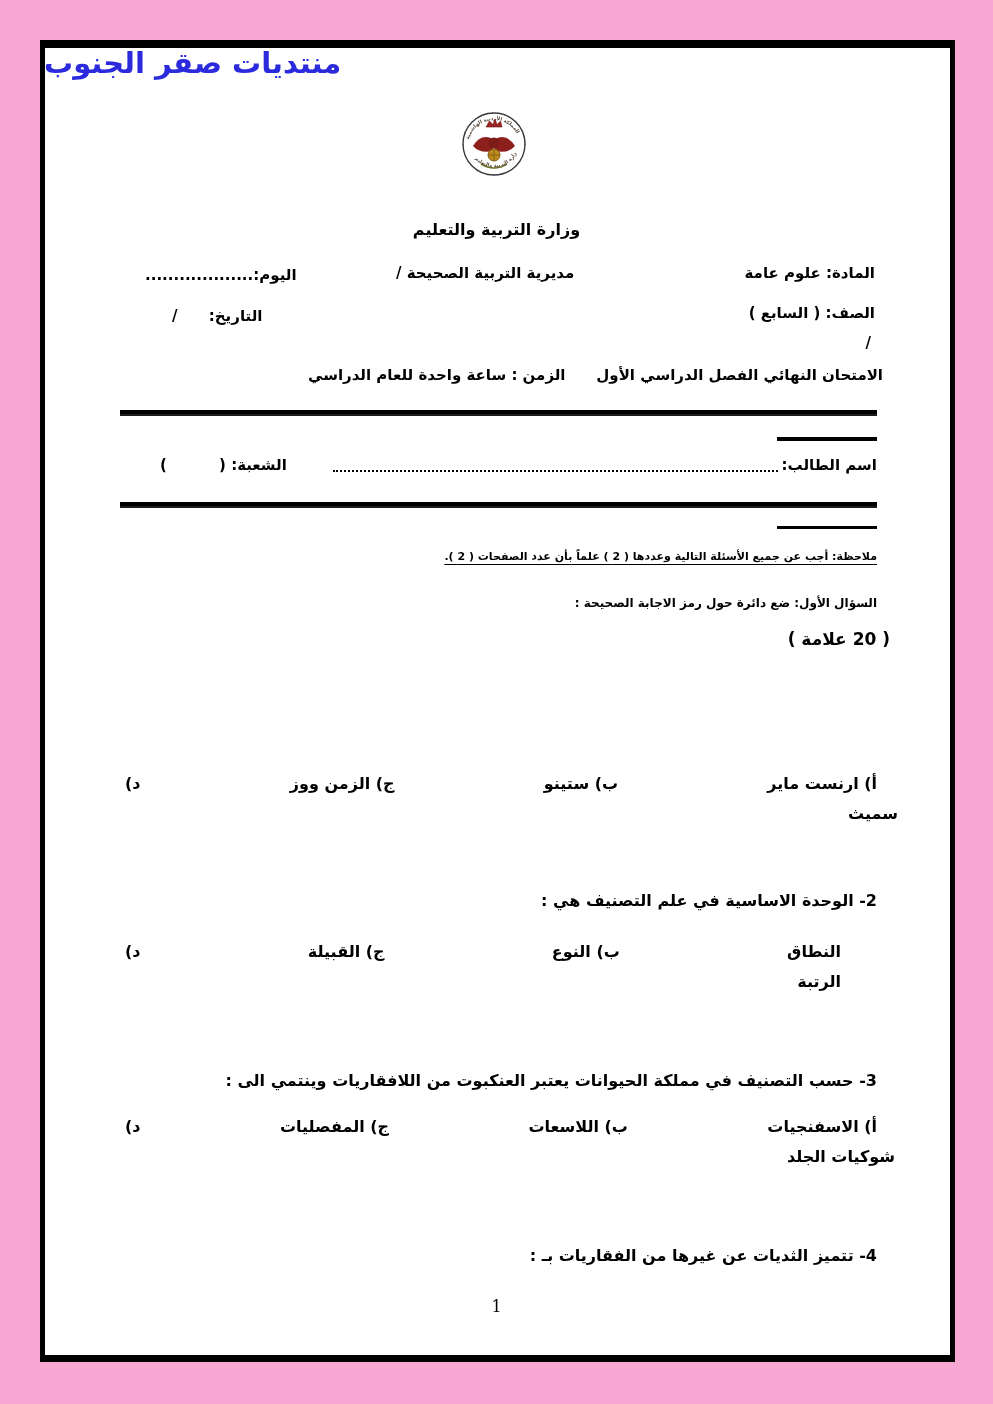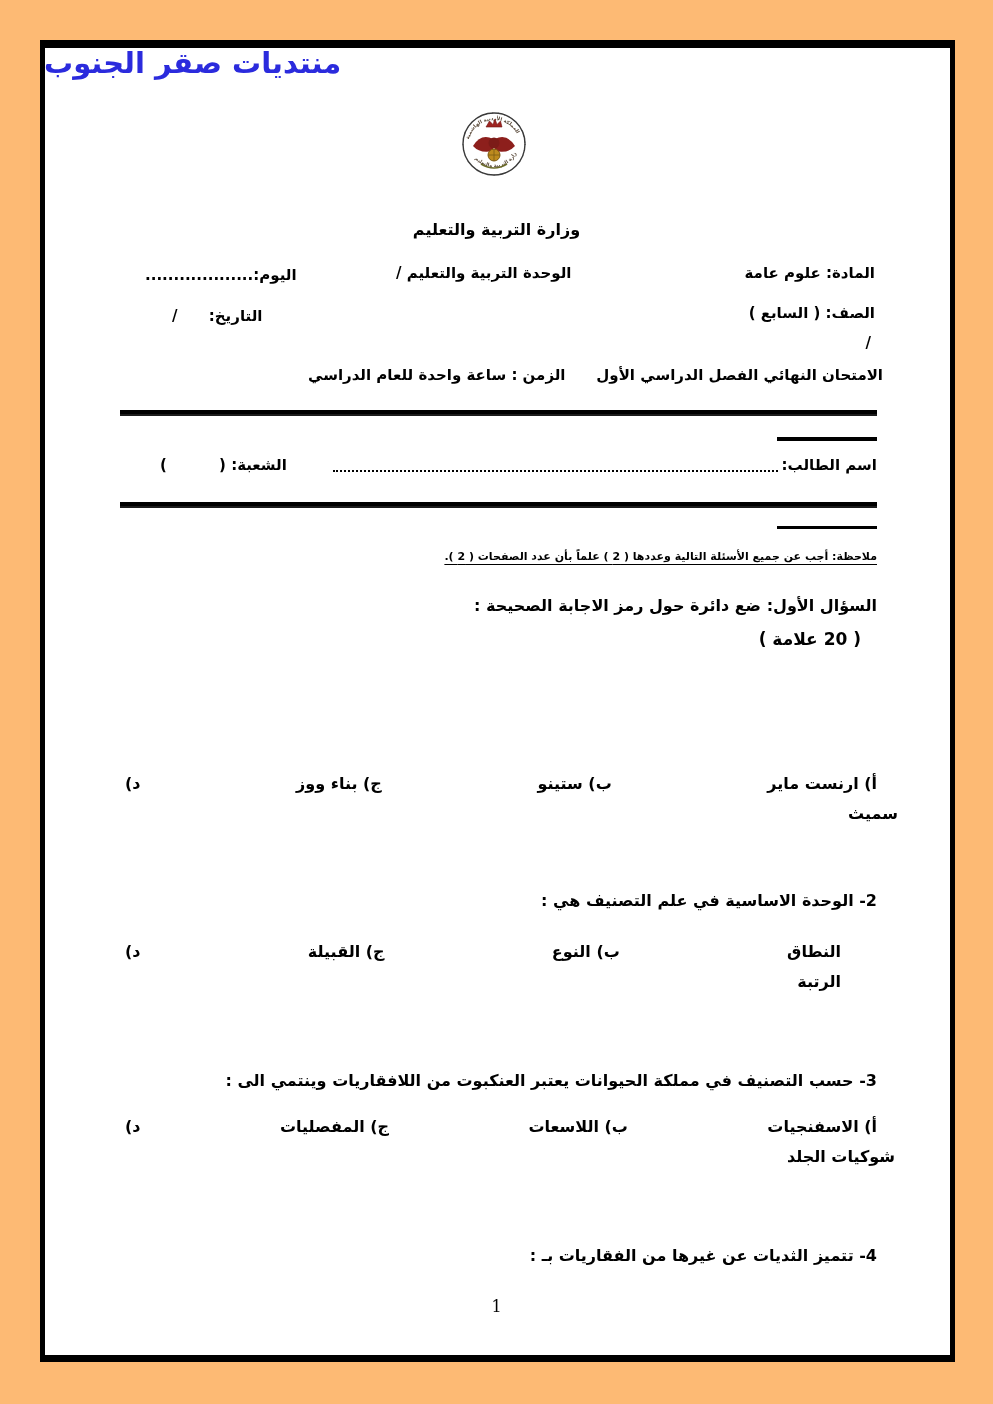--- a/index.html
+++ b/index.html
@@ -1,18 +1,18 @@
 <!DOCTYPE html>
 <html lang="ar"><head>
 <meta charset="utf-8">
 <style>
   * { margin:0; padding:0; box-sizing:border-box; }
   body { background:#ffffff; }
   .page {
-    position:relative; width:993px; height:1404px; background:#fdba74;
+    position:relative; width:993px; height:1404px; background:#f9a8d4;
     font-family:"DejaVu Sans", sans-serif; color:#000; overflow:hidden;
   }
   .frame {
     position:absolute; left:40px; top:40px; width:915px; height:1322px;
     border-top:8px solid #000; border-bottom:7px solid #000;
     border-left:5px solid #000; border-right:5px solid #000;
     background:#fff;
   }
   .abs { position:absolute; }
   .pre { white-space:pre; }
@@ -23,22 +23,22 @@
   .ministry-title { position:absolute; left:0; right:0; top:220px; text-align:center; font-size:16px; font-weight:bold; direction:rtl; }
   .hdr { font-size:15px; font-weight:bold; direction:rtl; }
   .line-double { position:absolute; left:120px; right:116px; height:3px; border-top:4px solid #000; border-bottom:2px solid #1c1c1c; }
   .line-short  { position:absolute; right:116px; width:100px; background:#000; }
   .student-row { position:absolute; left:160px; right:116px; top:456px; display:flex; align-items:flex-end; direction:rtl; font-size:15px; font-weight:bold; }
   .dots-line { flex:1; border-bottom:2px dotted #000; height:14px; margin:0 4px 2px 4px; }
   .note {
     position:absolute; right:116px; top:550px; font-size:11px; font-weight:bold;
     direction:rtl; text-decoration:underline; text-underline-offset:4px;
   }
-  .qhead { position:absolute; right:116px; top:596px; font-size:16px; font-weight:bold; direction:rtl; }
-  .qmarks { position:absolute; right:132px; top:629px; font-size:17px; font-weight:bold; direction:rtl; }
+  .qhead { position:absolute; right:116px; top:596px; font-size:12px; font-weight:bold; direction:rtl; }
+  .qmarks { position:absolute; right:103px; top:629px; font-size:17px; font-weight:bold; direction:rtl; }
   .qtext { position:absolute; right:116px; font-size:16px; font-weight:bold; direction:rtl; }
   .opt-row { position:absolute; left:125px; right:116px; display:flex; justify-content:space-between; direction:rtl; font-size:16px; font-weight:bold; }
   .opt-wrap { position:absolute; font-size:16px; font-weight:bold; direction:rtl; }
   .pagenum { position:absolute; left:0; right:0; top:1297px; text-align:center; font-size:16px; font-family:"DejaVu Serif", serif; }
   .site { position:absolute; right:8px; top:1380px; font-size:14px; font-weight:bold; font-style:italic;margin-top:25px; }
   .emblem { position:absolute; left:461px; top:106px; }
 </style>
 </head>
 <body>
 
@@ -71,21 +71,21 @@
 
     <circle cx="33" cy="49" r="6" fill="#bd8a1e" stroke="#7c5a12" stroke-width="1"></circle>
     <path d="M27,49 h12 M33,43 v12" stroke="#7c5a12" stroke-width="0.8" fill="none"></path>
 
     <path d="M20,58 Q33,66 46,58" stroke="#6b6b2a" stroke-width="1.6" fill="none"></path>
   </svg>
 
   <div class="ministry-title">وزارة التربية والتعليم</div>
 
   <div class="abs hdr" style="right:118px; top:264px;">المادة: علوم عامة</div>
-  <div class="abs hdr" style="left:396px; top:264px;">الوحدة التربية والتعليم /</div>
+  <div class="abs hdr" style="left:396px; top:264px;">مديرية التربية الصحيحة /</div>
   <div class="abs hdr" style="left:145px; top:266px;">اليوم:...................</div>
 
   <div class="abs hdr" style="right:118px; top:304px;">الصف: ( السابع )</div>
   <div class="abs hdr pre" style="left:172px; top:307px;">التاريخ:      /</div>
   <div class="abs hdr" style="right:122px; top:334px;">/</div>
 
   <div class="abs hdr" style="right:110px; top:366px;text-align:right;">الامتحان النهائي الفصل الدراسي الأول</div>
   <div class="abs hdr" style="left:308px; top:366px;">الزمن : ساعة واحدة للعام الدراسي</div>
 
   <div class="line-double" style="top:410px;"></div>
@@ -100,21 +100,21 @@
   <div class="line-double" style="top:502px;"></div>
   <div class="line-short" style="top:526px; height:3px;"></div>
 
   <div class="note">ملاحظة: أجب عن جميع الأسئلة التالية وعددها ( 2 ) علماً بأن عدد الصفحات ( 2 ).</div>
   <div class="qhead">السؤال الأول:  ضع دائرة حول رمز الاجابة الصحيحة :</div>
   <div class="qmarks">( 20 علامة )</div>
 
   <div class="opt-row" style="top:774px;">
     <span>أ) ارنست ماير</span>
     <span>ب) ستينو</span>
-    <span>ج) بناء ووز</span>
+    <span>ج) الزمن ووز</span>
     <span>د)</span>
   </div>
   <div class="opt-wrap" style="top:804px; right:95px;text-align:right;">سميث</div>
 
   <div class="qtext" style="top:891px;">2- الوحدة الاساسية في علم التصنيف هي :</div>
   <div class="opt-row" style="top:942px; right:152px;">
     <span>النطاق</span>
     <span>ب) النوع</span>
     <span>ج) القبيلة</span>
     <span>د)</span>

